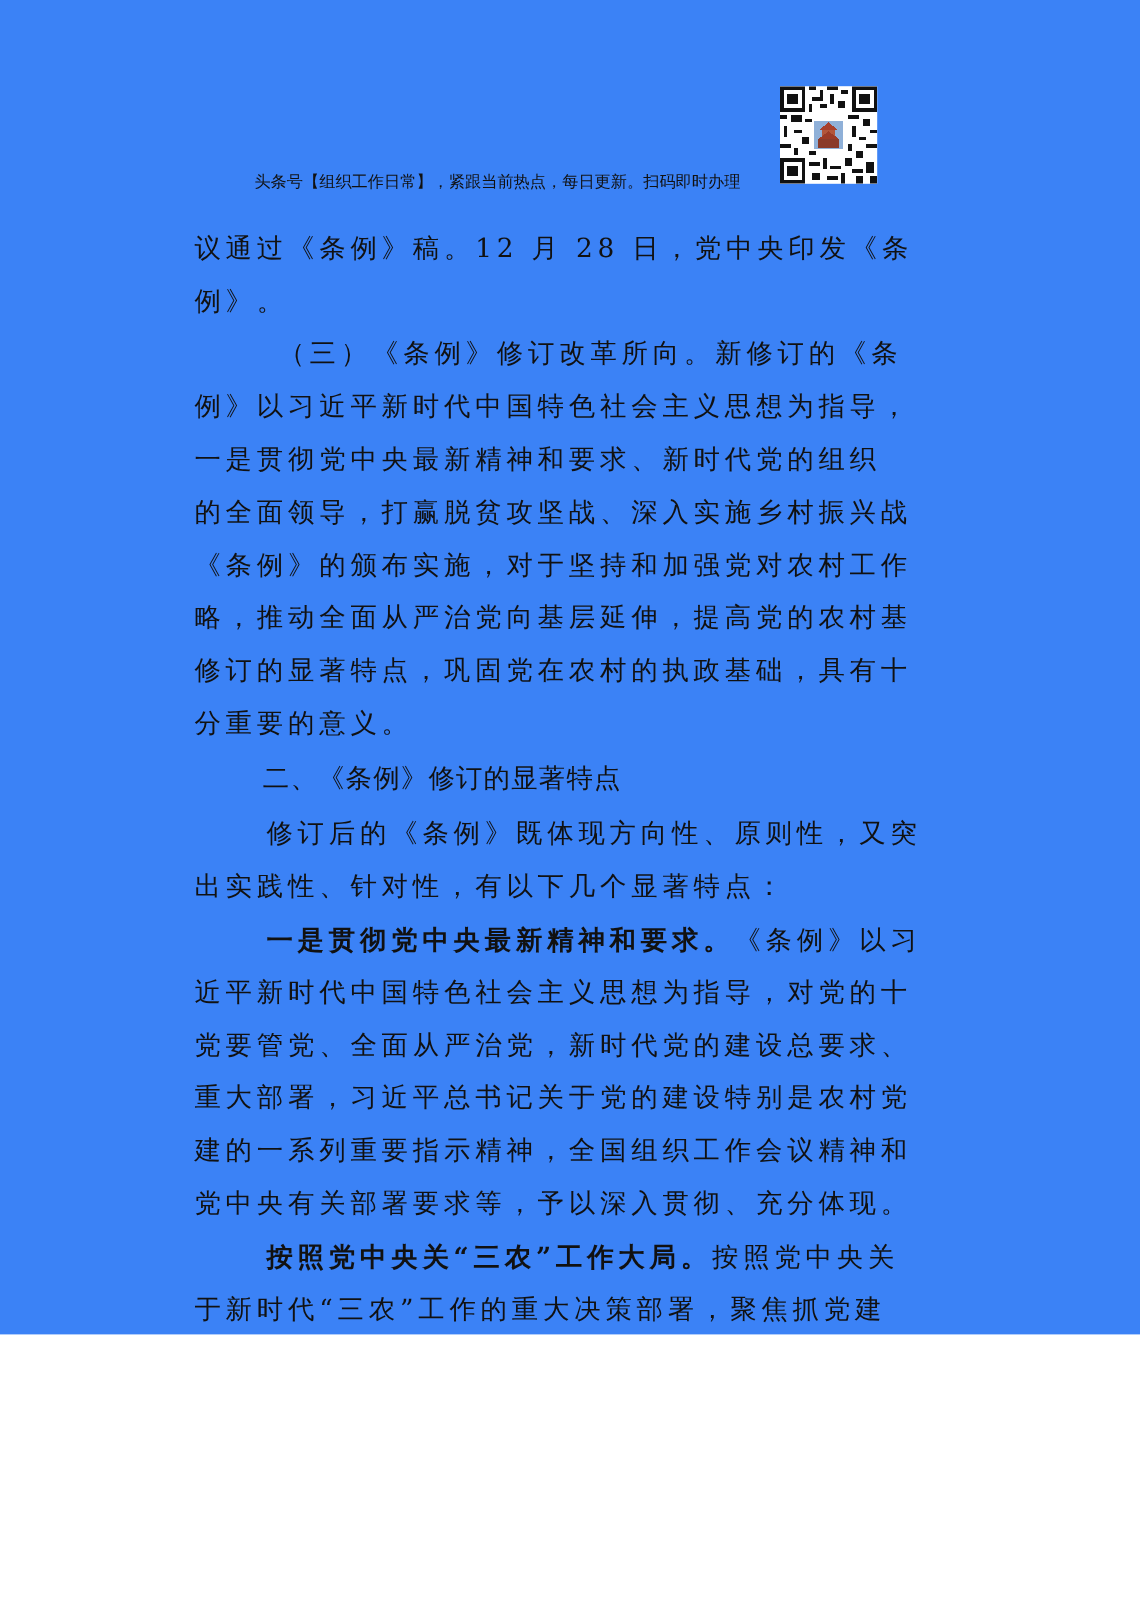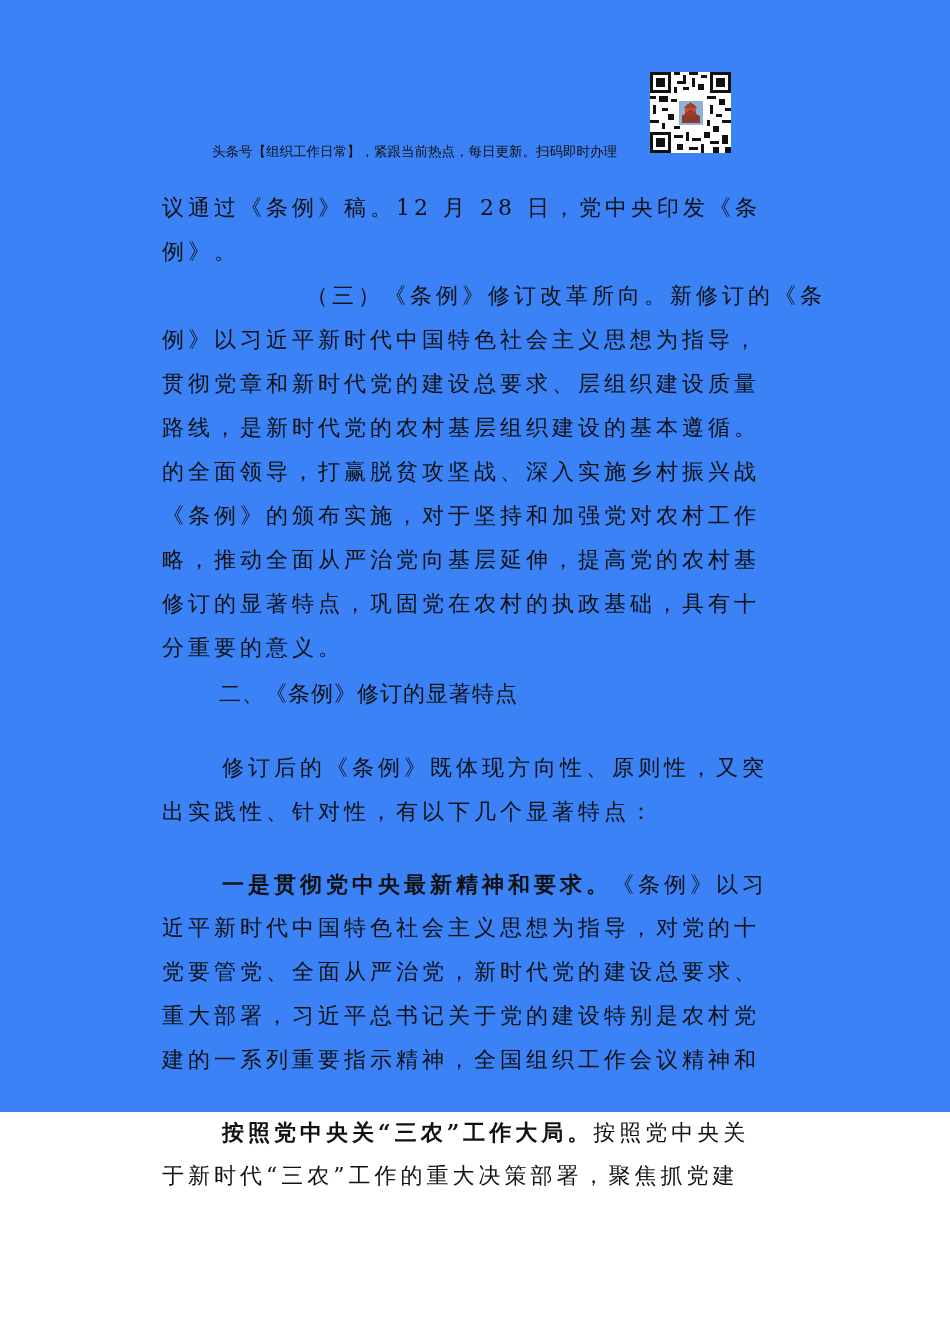--- a/index.html
+++ b/index.html
@@ -19,22 +19,22 @@
 
   .body-text {
     position: absolute; left: 162px; top: 186px; width: 664px;
     font-family: "DejaVu Serif", "Liberation Serif", serif;
     font-size: 22px; color: #111;
   }
   .line {
     height: 44px; line-height: 44px; white-space: nowrap;
     letter-spacing: 4px;
   }
-  .line.indent { padding-left: 60px; margin-top: 28px; }
-  .line.indent-sub { padding-left: 70px; text-align: right; }
+  .line.indent { padding-left: 60px; }
+  .line.indent-sub { padding-left: 70px; }
   .line.heading {
     font-family: "DejaVu Sans", "Liberation Sans", sans-serif;
     font-weight: normal; letter-spacing: 1px; padding-left: 57px;
     height: 48px; line-height: 48px;
   }
   .line.lead-bold .lead { font-weight: bold; }
 </style>
 </head>
 <body>
 
@@ -103,31 +103,31 @@
       <rect x="11.7" y="12" width="3.6" height="2.5" fill="#b2553a"></rect>
       <polygon points="13.5,12.5 10.6,14.6 16.4,14.6" fill="#9b3a26"></polygon>
     </svg>
   </div>
 
   <div class="body-text">
     <div class="line">议通过《条例》稿。12 月 28 日，党中央印发《条</div>
     <div class="line">例》。</div>
     <div class="line indent-sub">（三）《条例》修订改革所向。新修订的《条</div>
     <div class="line">例》以习近平新时代中国特色社会主义思想为指导，</div>
-    <div class="line">贯彻党章和新时代党的建设总要求、层组织建设质量</div>
-    <div class="line">路线，是新时代党的农村基层组织建设的基本遵循。</div>
+    <div class="line">一是贯彻党中央最新精神和要求、新时代党的组织</div>
     <div class="line">的全面领导，打赢脱贫攻坚战、深入实施乡村振兴战</div>
     <div class="line">《条例》的颁布实施，对于坚持和加强党对农村工作</div>
     <div class="line">略，推动全面从严治党向基层延伸，提高党的农村基</div>
     <div class="line">修订的显著特点，巩固党在农村的执政基础，具有十</div>
     <div class="line">分重要的意义。</div>
     <div class="line heading">二、《条例》修订的显著特点</div>
     <div class="line indent">修订后的《条例》既体现方向性、原则性，又突</div>
     <div class="line">出实践性、针对性，有以下几个显著特点：</div>
     <div class="line indent lead-bold"><span class="lead">一是贯彻党中央最新精神和要求。</span><span>《条例》以习</span></div>
     <div class="line">近平新时代中国特色社会主义思想为指导，对党的十</div>
     <div class="line">党要管党、全面从严治党，新时代党的建设总要求、</div>
     <div class="line">重大部署，习近平总书记关于党的建设特别是农村党</div>
     <div class="line">建的一系列重要指示精神，全国组织工作会议精神和</div>
+    <div class="line">党中央有关部署要求等，予以深入贯彻、充分体现。</div>
     <div class="line indent lead-bold"><span class="lead">按照党中央关“三农”工作大局。</span><span>按照党中央关</span></div>
     <div class="line">于新时代“三农”工作的重大决策部署，聚焦抓党建</div>
   </div>
 </div>
 
 </body></html>

